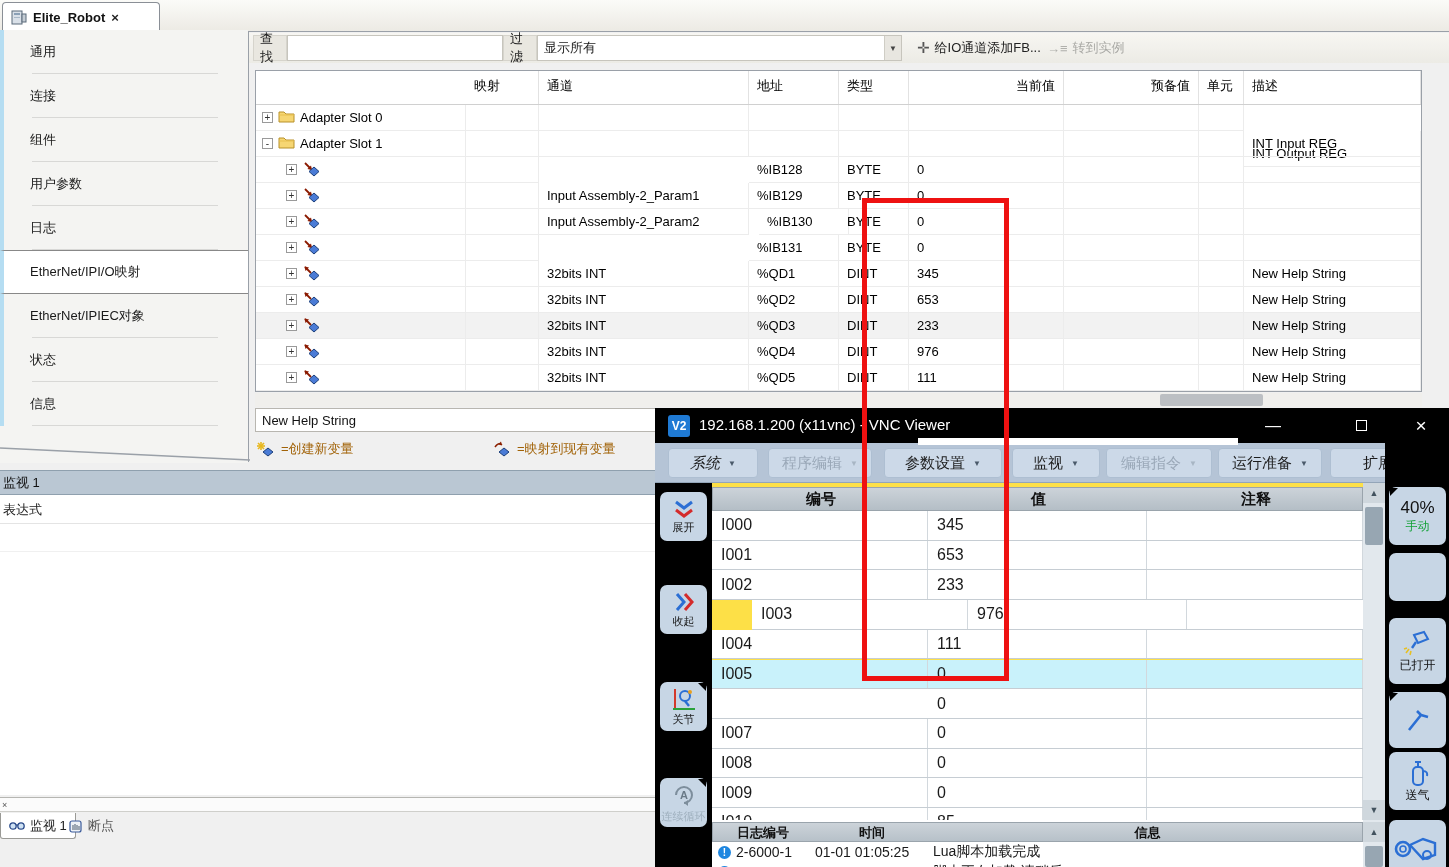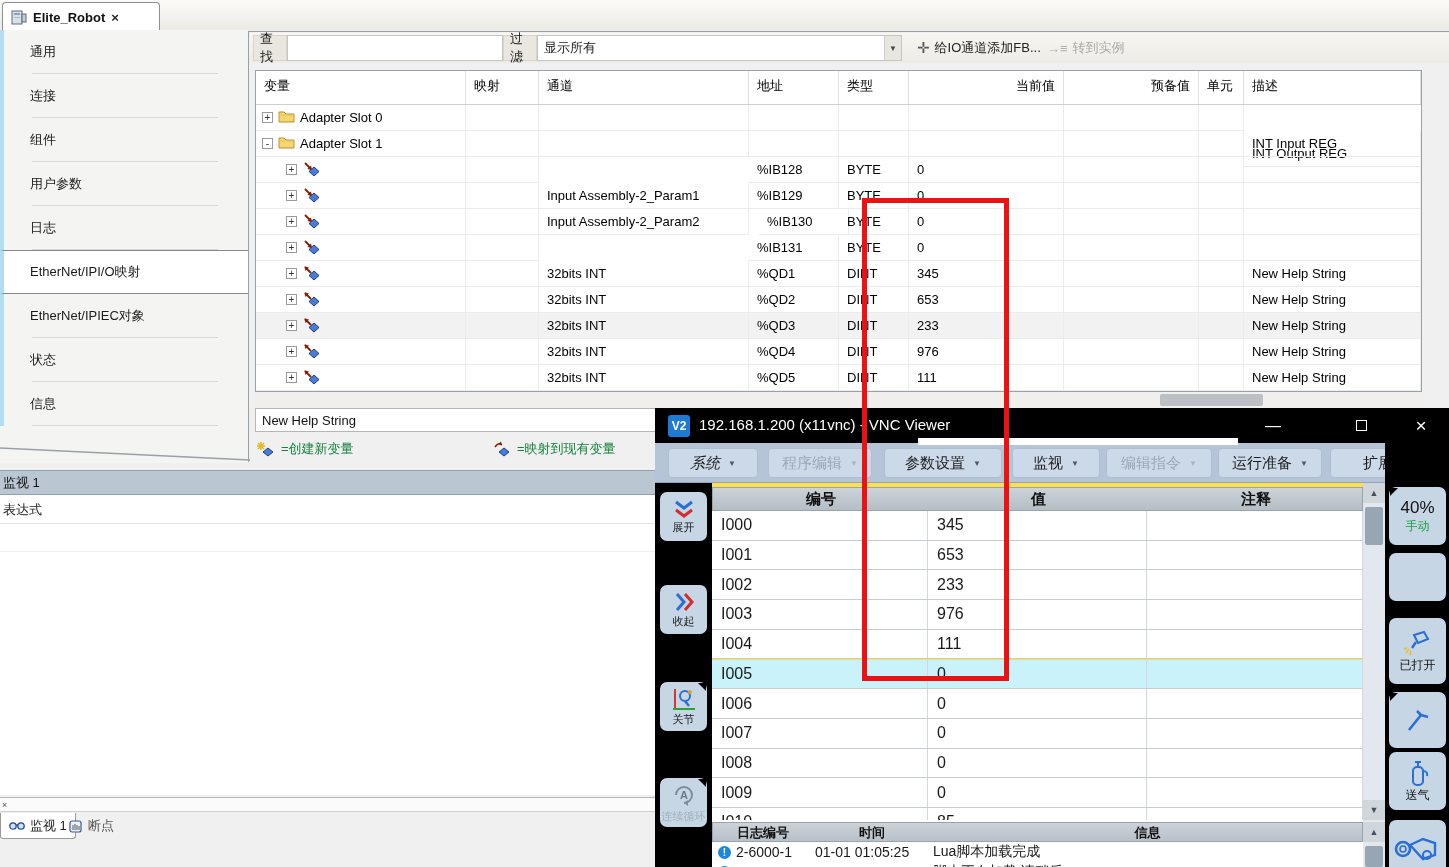--- a/index.html
+++ b/index.html
@@ -40,21 +40,21 @@
   #hd-row-line { position:absolute; left:0; top:33px; width:100%; height:1px; background:#d0d0d0; }
   .ide-row { position:absolute; left:0; width:1165px; height:26px; }
   .ide-row .cell { position:absolute; top:0; height:26px; border-right:1px solid #ececec; border-bottom:1px solid #ececec; padding:5px 8px 0 8px; font-size:13px; white-space:nowrap; overflow:hidden; }
   .expand-box { position:absolute; top:7px; width:11px; height:11px; border:1px solid #9a9a9a; background:#fff; font-size:10px; line-height:9px; text-align:center; color:#333; }
   .tree-icon { position:absolute; top:5px; }
   .tree-label { position:absolute; top:5px; font-size:13px; }
 
   #help-scroll { left:255px; top:393px; width:1167px; height:14px; background:#f0efec; }
   #help-scroll .thumb { position:absolute; left:905px; top:1px; width:103px; height:12px; background:#bcbfc3; border-radius:2px; }
   #help-bar { left:255px; top:408px; width:1167px; height:24px; background:#fff; border:1px solid #b8b6b0; font-size:13px; color:#111; display:flex; align-items:center; padding:0 6px; }
-  #legend { left:255px; top:440px; width:700px; height:22px; font-size:13px; color:#15803d; }
+  #legend { left:255px; top:440px; width:700px; height:22px; font-size:13px; color:#a16207; }
   .legend-item { position:absolute; top:0; display:flex; align-items:center; gap:6px; }
 
   
   #watch-panel { left:0; top:470px; width:1449px; height:325px; background:#fff; }
   #watch-header { left:0; top:470px; width:1449px; height:25px; background:#bac7d3; border-top:1px solid #8fa0ae; border-bottom:1px solid #8fa0ae; font-size:13px; color:#111; display:flex; align-items:center; padding-left:3px; }
   #expr-header { left:0; top:496px; width:1449px; height:28px; background:#fff; border-bottom:1px solid #e4e4e4; font-size:13px; color:#222; display:flex; align-items:center; padding-left:3px; }
   #expr-line { left:0; top:551px; width:1449px; height:1px; background:#f0f0f0; }
 
   #bottom-strip { left:0; top:797px; width:1449px; height:15px; background:#fbfbfb; border-top:1px solid #b6b6b2; border-bottom:1px solid #cfcfcb; font-size:9px; color:#555; display:flex; align-items:center; padding-left:2px; }
   #bottom-tabs { left:0; top:812px; width:1449px; height:30px; background:#f0f0f0; }
@@ -190,21 +190,20 @@
       <span class="plus-glyph">✛</span>
       <span>给IO通道添加FB...</span>
     </div>
     <div class="tbtn disabled" style="left:790px;">
       <span class="goto-glyph">→≡</span>
       <span>转到实例</span>
     </div>
   </div>
 
   <div id="ide-table" class="abs">
-      <div class="hd-cell" style="left: 0px; width: 210px;">变量</div>
       <div class="hd-cell" style="left: 210px; width: 73px;">映射</div>
       <div class="hd-cell" style="left: 283px; width: 210px;">通道</div>
       <div class="hd-cell" style="left: 493px; width: 90px;">地址</div>
       <div class="hd-cell" style="left: 583px; width: 70px;">类型</div>
       <div class="hd-cell hd-right" style="left: 653px; width: 155px;">当前值</div>
       <div class="hd-cell hd-right" style="left: 808px; width: 135px;">预备值</div>
       <div class="hd-cell" style="left: 943px; width: 45px;">单元</div>
       <div class="hd-cell" style="left: 988px; width: 177px;">描述</div>
       <div id="hd-row-line"></div>
       <div class="ide-row" style="top: 34px;">
@@ -593,37 +592,36 @@
         <div class="vrow" style="top: 57.7px; height: 29.7px;">
           <div class="vcell" style="left: 0px; width: 216px;">I001</div>
           <div class="vcell" style="left: 216px; width: 219px;">653</div>
           <div class="vcell" style="left: 435px; width: 216px;"></div>
         </div>
         <div class="vrow" style="top: 87.4px; height: 29.7px;">
           <div class="vcell" style="left: 0px; width: 216px;">I002</div>
           <div class="vcell" style="left: 216px; width: 219px;">233</div>
           <div class="vcell" style="left: 435px; width: 216px;"></div>
         </div>
-        <div class="vrow" style="top: 117.1px; height: 29.7px;">
+        <div class="vrow" style="top: 117.1px; height: 29.7px; margin-left: 40px;">
           <div class="vcell" style="left: 0px; width: 216px;">I003</div>
           <div class="vcell" style="left: 216px; width: 219px;">976</div>
           <div class="vcell" style="left: 435px; width: 216px;"></div>
         </div>
         <div class="vrow" style="top: 146.8px; height: 29.7px;">
           <div class="vcell" style="left: 0px; width: 216px;">I004</div>
           <div class="vcell" style="left: 216px; width: 219px;">111</div>
           <div class="vcell" style="left: 435px; width: 216px;"></div>
         </div>
         <div class="vrow selected" style="top: 176.5px; height: 29.7px;">
           <div class="vcell" style="left: 0px; width: 216px; background: transparent;">I005</div>
           <div class="vcell" style="left: 216px; width: 219px; background: transparent;">0</div>
           <div class="vcell" style="left: 435px; width: 216px; background: transparent;"></div>
         </div>
         <div class="vrow" style="top: 206.2px; height: 29.7px;">
-          <div class="vcell" style="left: 0px; width: 216px;">I006</div>
           <div class="vcell" style="left: 216px; width: 219px;">0</div>
           <div class="vcell" style="left: 435px; width: 216px;"></div>
         </div>
         <div class="vrow" style="top: 235.9px; height: 29.7px;">
           <div class="vcell" style="left: 0px; width: 216px;">I007</div>
           <div class="vcell" style="left: 216px; width: 219px;">0</div>
           <div class="vcell" style="left: 435px; width: 216px;"></div>
         </div>
         <div class="vrow" style="top: 265.6px; height: 29.7px;">
           <div class="vcell" style="left: 0px; width: 216px;">I008</div>

